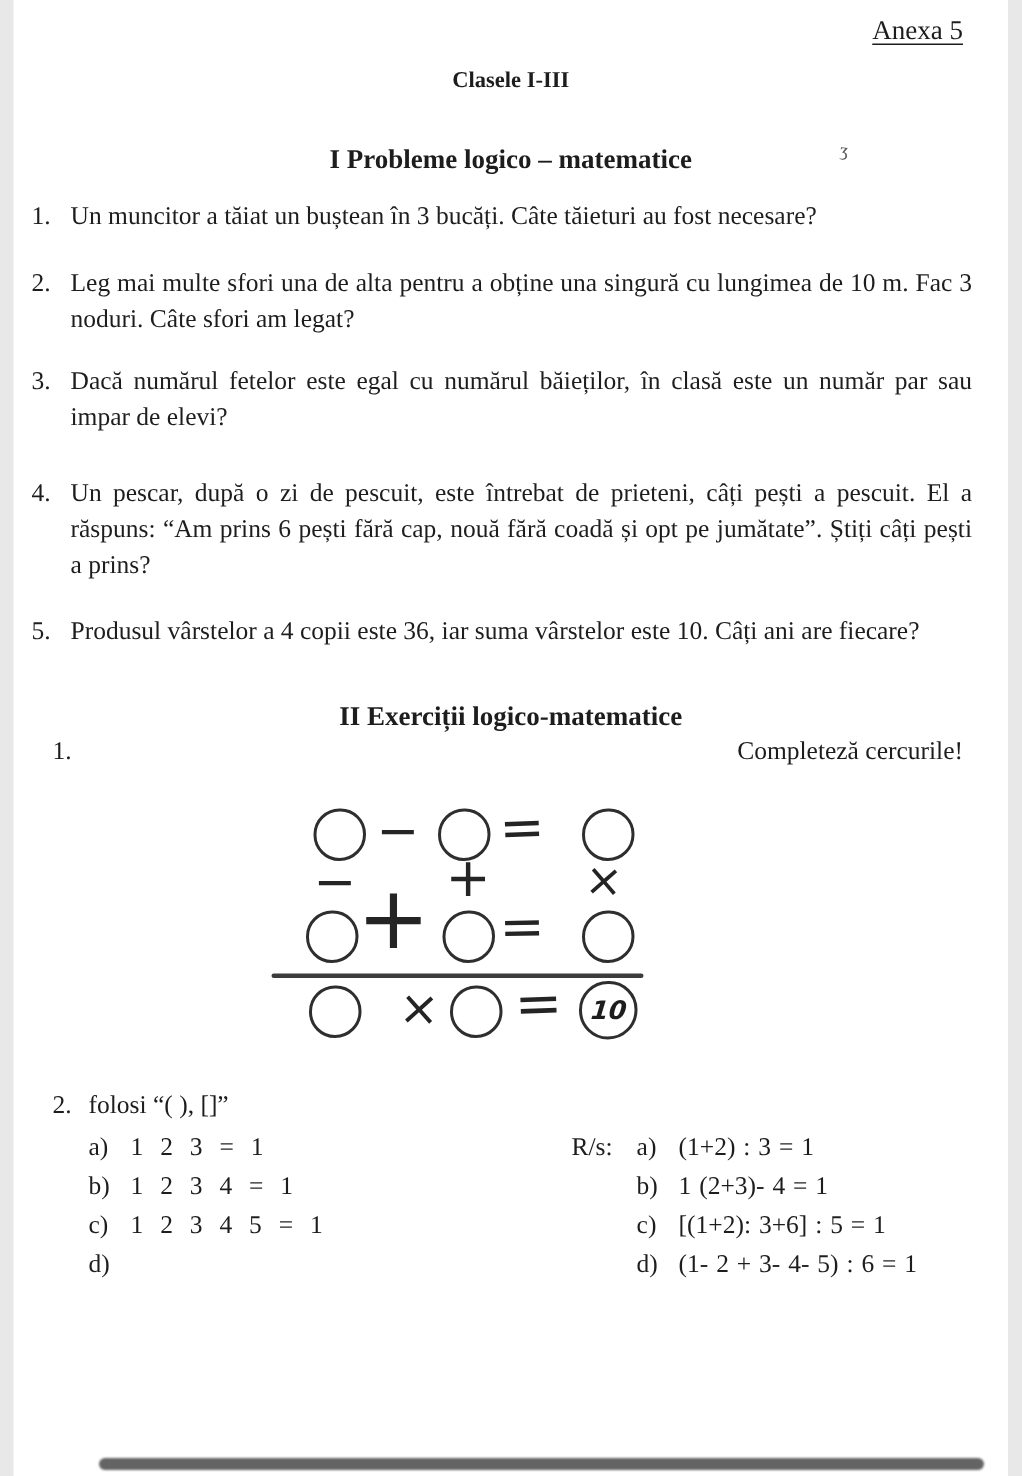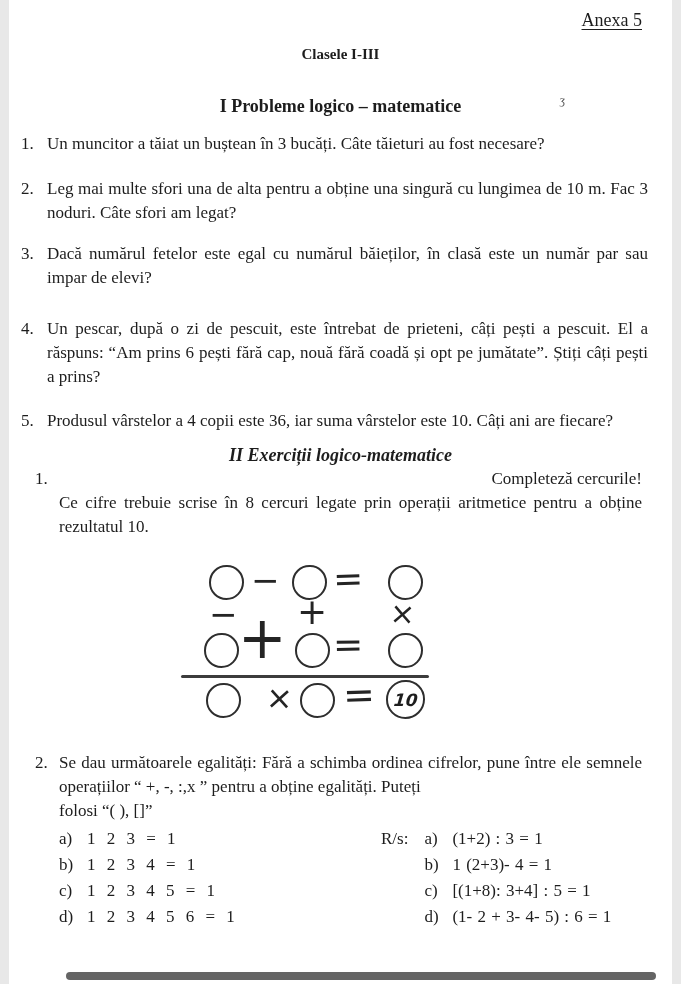--- a/index.html
+++ b/index.html
@@ -39,21 +39,21 @@
     font-weight:normal;
   }
   .problems{margin-top:14px;padding-left:12px;}
   .prob{display:flex;align-items:flex-start;}
   .prob-1{margin-bottom:21px;}
   .prob-2{margin-bottom:17px;}
   .prob-3{margin-bottom:27px;}
   .prob-4{margin-bottom:20px;}
   .pnum{width:26px;flex:none;}
   .ptxt{flex:1;padding-right:24px;text-align:justify;}
-  .sec2{margin-top:10px;font-style:italic;}
+  .sec2{margin-top:32px;}
   .ex{display:flex;align-items:flex-start;padding-left:26px;}
   .exnum{width:24px;flex:none;}
   .excontent{flex:1;padding-right:30px;text-align:justify;}
   .ex1-title{text-align:right;}
   
   .diagram{
     position:relative;
     margin:24px 0 0 178px;
     width:250px;height:160px;
   }
@@ -140,21 +140,20 @@
   </div>
 
   <div class="sec-title sec2">
     <span>II Exerciții logico-matematice</span>
   </div>
 
   <div class="ex">
     <span class="exnum">1.</span>
     <div class="excontent">
       <div class="ex1-title">Completeză cercurile!</div>
-      <div>Ce cifre trebuie scrise în 8 cercuri legate prin operații aritmetice pentru a obține rezultatul 10.</div>
     </div>
   </div>
 
   <div class="diagram">
     <div class="c c1"></div>
     <span class="op minus1">−</span>
     <div class="c c2"></div>
     <span class="op eq1">=</span>
     <div class="c c3"></div>
 
@@ -175,59 +174,57 @@
     <div class="c c8"></div>
     <span class="op eq3">=</span>
     <div class="c c9">
       <span class="res">10</span>
     </div>
   </div>
 
   <div class="ex ex2">
     <span class="exnum">2.</span>
     <div class="excontent">
-      <div>Se dau următoarele egalități: Fără a schimba ordinea cifrelor, pune între ele semnele operațiilor “ +, -, :,x ” pentru a obține egalități. Puteți</div>
       <div class="ex2-line2">folosi “( ), []”</div>
     </div>
   </div>
 
   <div class="eqblock">
     <div class="eqleft">
       <div class="eqrow">
         <span class="eqlabel">a)</span>
         <span class="eqtxt">1 2 3 = 1</span>
       </div>
       <div class="eqrow">
         <span class="eqlabel">b)</span>
         <span class="eqtxt">1 2 3 4 = 1</span>
       </div>
       <div class="eqrow">
         <span class="eqlabel">c)</span>
         <span class="eqtxt">1 2 3 4 5 = 1</span>
       </div>
       <div class="eqrow">
         <span class="eqlabel">d)</span>
-        <span class="eqtxt">1 2 3 4 5 6 = 1</span>
       </div>
     </div>
 
     <div class="rsblock">
       <span class="rslabel">R/s:</span>
       <div class="answers">
         <div class="eqrow">
           <span class="eqlabel">a)</span>
           <span class="anstxt">(1+2) : 3 = 1</span>
         </div>
         <div class="eqrow">
           <span class="eqlabel">b)</span>
           <span class="anstxt">1 (2+3)- 4 = 1</span>
         </div>
         <div class="eqrow">
           <span class="eqlabel">c)</span>
-          <span class="anstxt">[(1+8): 3+4] : 5 = 1</span>
+          <span class="anstxt">[(1+2): 3+6] : 5 = 1</span>
         </div>
         <div class="eqrow">
           <span class="eqlabel">d)</span>
           <span class="anstxt">(1- 2 + 3- 4- 5) : 6 = 1</span>
         </div>
       </div>
     </div>
   </div>
 
   <div class="scanbar"></div>

